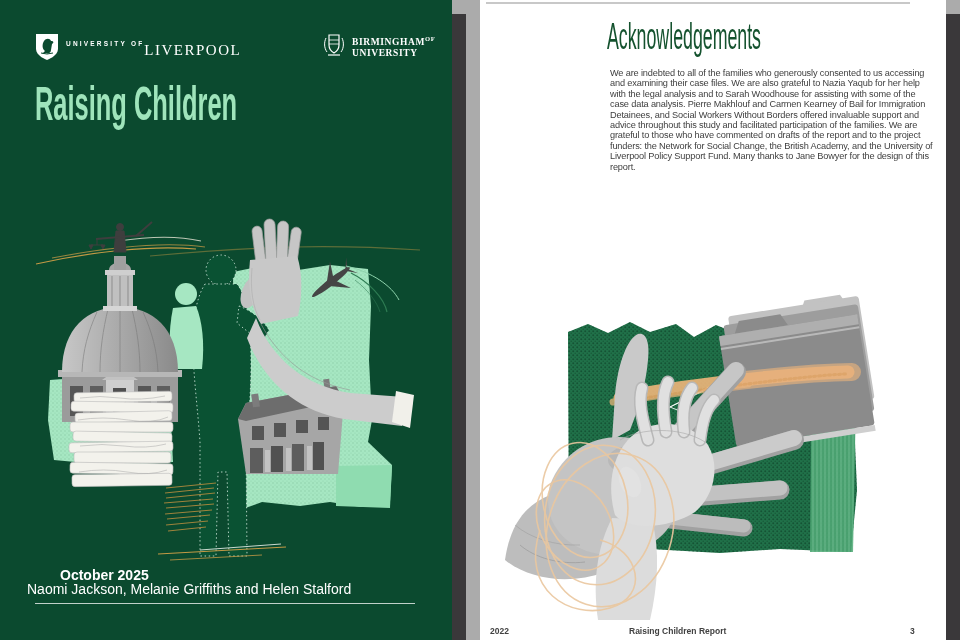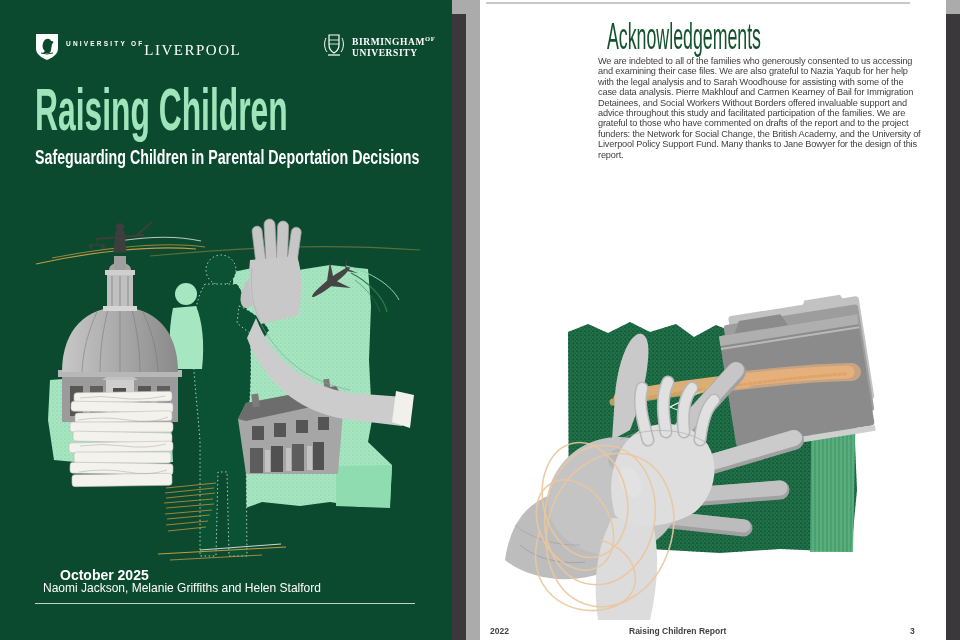--- a/index.html
+++ b/index.html
@@ -12,34 +12,34 @@
   
   .logo{position:absolute;display:flex;align-items:center;gap:7px;color:#fff;}
   .logo-liverpool{left:49px;top:33px;}
   .logo-birmingham{left:337px;top:32px;}
   .lv-text{display:flex;line-height:1;}
   .lv-small{font-size:6.5px;letter-spacing:2.2px;font-weight:bold;}
   .lv-big{font-family:"Liberation Serif",serif;font-size:15px;letter-spacing:1.5px;margin-top:2px;}
   .bh-text{display:flex;flex-direction:column;line-height:1.15;font-family:"Liberation Serif",serif;font-weight:bold;font-size:9.5px;letter-spacing:.6px;}
   .bh-of{font-size:6.5px;vertical-align:super;}
   .condense{display:inline-block;transform-origin:0 50%;white-space:nowrap;}
-  .cover-title{position:absolute;left:49px;top:80px;margin:0;color:#9fe4bb;font-size:60px;font-weight:bold;line-height:1;}
+  .cover-title{position:absolute;left:49px;top:80px;margin:0;color:#9fe4bb;font-size:48px;font-weight:bold;line-height:1;}
   .cover-title .condense{transform:scaleX(.53);}
   .cover-subtitle{position:absolute;left:49px;top:148px;margin:0;color:#ffffff;font-size:19.5px;font-weight:bold;line-height:1;}
   .cover-subtitle .condense{transform:scaleX(.73);}
   .collage{position:absolute;left:14px;top:210px;width:452px;height:360px;}
   .cover-date{position:absolute;left:41px;top:567px;color:#fff;font-size:14px;font-weight:bold;margin-left:33px;}
-  .cover-authors{position:absolute;left:57px;top:581px;color:#fff;font-size:12px;}
+  .cover-authors{position:absolute;left:41px;top:581px;color:#fff;font-size:14px;}
   .cover-rule{position:absolute;left:49px;top:603px;width:380px;height:1px;background:rgba(255,255,255,.75);}
 
   
   .page-top-line{position:absolute;left:6px;top:2px;width:424px;height:2px;background:#c8c8c8;}
   .ack-heading{position:absolute;left:118px;top:9px;margin:9px;color:#14522e;font-size:37px;font-weight:normal;line-height:1;}
   .ack-heading .condense{transform:scaleX(.48);}
-  .ack-body{position:absolute;left:118px;top:56px;width:326px;margin:0;color:#3e3e3e;font-size:9.2px;line-height:10.4px;letter-spacing:-.15px;}
+  .ack-body{position:absolute;left:118px;top:56px;width:326px;margin:12px;color:#3e3e3e;font-size:9.2px;line-height:10.4px;letter-spacing:-.15px;}
   .hands-illo{position:absolute;left:0;top:290px;width:466px;height:330px;}
   .footer-year{position:absolute;left:10px;top:626px;font-size:8.5px;font-weight:600;color:#414141;}
   .footer-title{position:absolute;left:122px;top:626px;font-size:8.5px;font-weight:600;color:#414141;padding-left:27px;}
   .footer-page{position:absolute;left:430px;top:626px;font-size:8.5px;font-weight:600;color:#414141;}
 </style>
 </head>
 <body>
 
 <div class="viewer">
 
@@ -68,21 +68,20 @@
           <path d="M5,23 h12" stroke="#ffffff" stroke-width="1.2"></path>
         </svg>
       </span>
       <span class="bh-text">
         <span><span>BIRMINGHAM</span><span class="bh-of">OF</span></span>
         <span>UNIVERSITY</span>
       </span>
     </div>
 
     <h1 class="cover-title"><span class="condense">Raising Children</span></h1>
-    <h2 class="cover-subtitle"><span class="condense">Safeguarding Children in Parental Deportation Decisions</span></h2>
 
     <svg class="collage" viewBox="0 0 452 360" aria-hidden="true">
       <defs>
         <linearGradient id="domeG" x1="0" y1="0" x2="1" y2="0">
           <stop offset="0" stop-color="#c7c7c7"></stop>
             <stop offset=".5" stop-color="#a9a9a9"></stop>
             <stop offset="1" stop-color="#8a8a8a"></stop>
         </linearGradient>
         <pattern id="mintdots" width="4" height="4" patternUnits="userSpaceOnUse">
           <circle cx="1" cy="1" r=".7" fill="#0b4a2f" opacity=".18"></circle>

